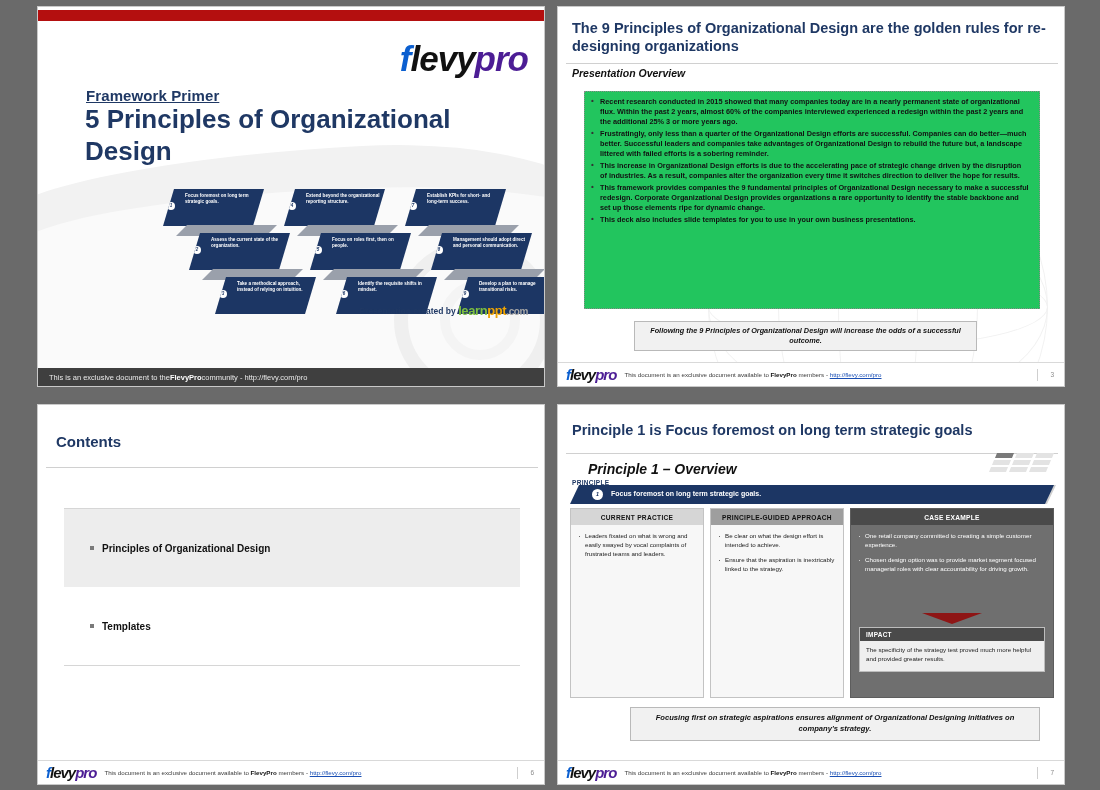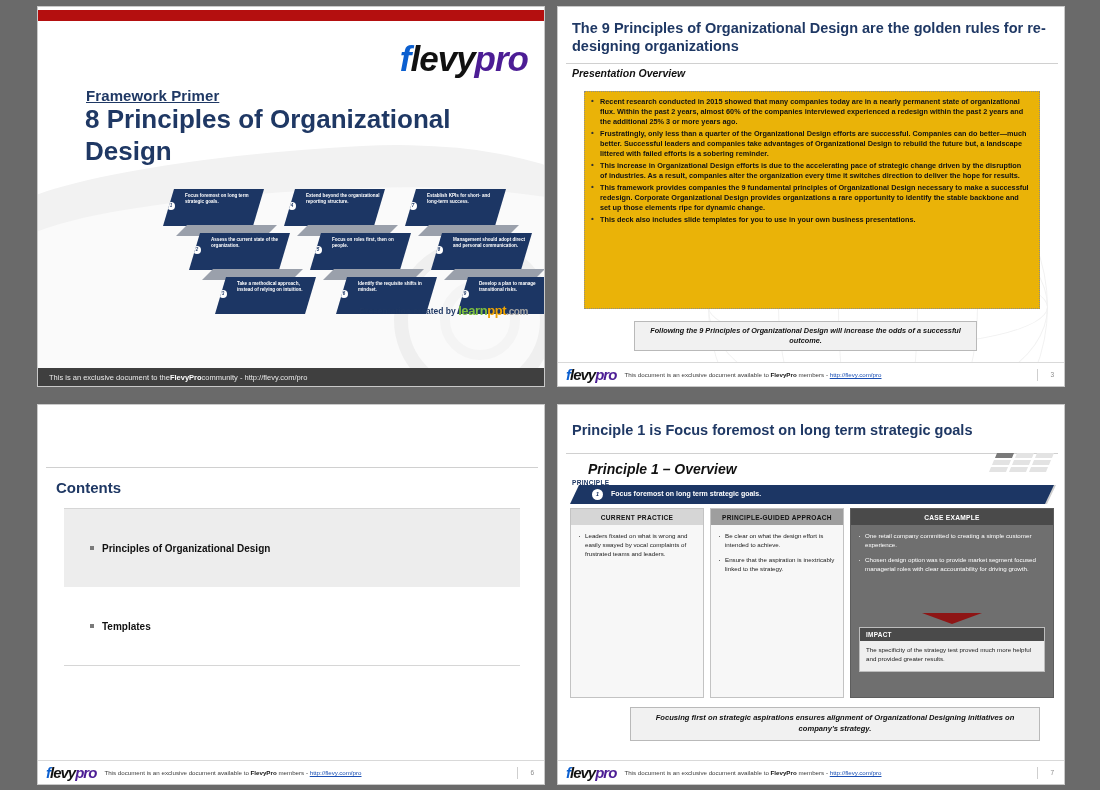--- a/index.html
+++ b/index.html
@@ -88,32 +88,32 @@
   .c-footer .flink { color:#1a4fb4; text-decoration:underline; }
   .c-footer .pno { position:absolute; right:10px; font-size:6.5px; color:#8a8a8a; }
   .c-footer .pdiv { position:absolute; right:26px; top:6px; width:1px; height:12px; background:#cfcfcf; }
 
   
   .s2-sub { position:absolute; left:14px; top:60px; font-size:10.5px; font-weight:bold;
      font-style:italic; color:#111; }
   .s2-ghost { position:absolute; left:150px; top:130px; width:340px; height:340px; opacity:.5; }
   .s2-ghost div { position:absolute; border:1px solid #e4e4e4; border-radius:50%; }
   .s2-box { position:absolute; left:26px; top:84px; width:456px; height:218px;
-     border:1px dotted #8c8c8c; background:#eab308; padding:5px 9px 4px 5px; }
+     border:1px dotted #8c8c8c; background:#22c55e; padding:5px 9px 4px 5px; }
   .s2-box ul { list-style:none; }
   .s2-box li { position:relative; font-size:7.3px; font-weight:bold; color:#121212;
      line-height:1.37; padding-left:10px; margin-bottom:2px; }
   .s2-box li::before { content:"•"; position:absolute; left:1px; top:-1px; font-size:8px; color:#333; }
   .s2-takeaway { position:absolute; left:76px; top:314px; width:343px; height:30px;
      background:#f1f1f1; border:1px solid #b9b9b9; display:flex; align-items:center;
      justify-content:center; text-align:center; padding:0 10px; }
   .s2-takeaway span { font-size:7.3px; font-weight:bold; font-style:italic; color:#111; line-height:1.4; }
 
   
-  .s3-title { position:absolute; left:18px; top:28px; font-size:15px; font-weight:bold; color:#1f3864;margin-top:46px; }
+  .s3-title { position:absolute; left:18px; top:28px; font-size:15px; font-weight:bold; color:#1f3864; }
   .s3-list { position:absolute; left:26px; top:103px; width:456px; }
   .s3-hr { height:1px; background:#d6d6d6; }
   .s3-item { position:relative; height:78px; display:flex; align-items:center; padding-left:38px; }
   .s3-item.hl { background:#ededed; }
   .s3-item .sq { position:absolute; left:26px; top:50%; width:4px; height:4px;
      background:#7a7a7a; margin-top:-2px; }
   .s3-item .lbl { font-size:10px; font-weight:bold; color:#111; }
 
   
   .s4-sub { position:absolute; left:30px; top:56px; font-size:14px; font-weight:bold;
@@ -169,21 +169,21 @@
     <div class="s1-redbar"></div>
     <div class="s1-body">
       <div class="s1-swoosh1"></div>
       <div class="s1-swoosh2"></div>
       <div class="s1-gearghost"></div>
       <div class="s1-gearghost2"></div>
 
       <div class="s1-logo flevy-logo"><span class="f">f</span><span class="levy">levy</span><span class="pro">pro</span></div>
 
       <div class="s1-kicker">Framework Primer</div>
-      <div class="s1-title">8 Principles of Organizational Design</div>
+      <div class="s1-title">5 Principles of Organizational Design</div>
 
       <div class="s1-diagram">
           <div class="chev" style="left: 0px; top: 0px;">
             <span class="num">1</span>
             <span class="txt">Focus foremost on long term strategic goals.</span>
           </div>
           <div class="chev" style="left: 121px; top: 0px;">
             <span class="num">4</span>
             <span class="txt">Extend beyond the organizational reporting structure.</span>
           </div>

